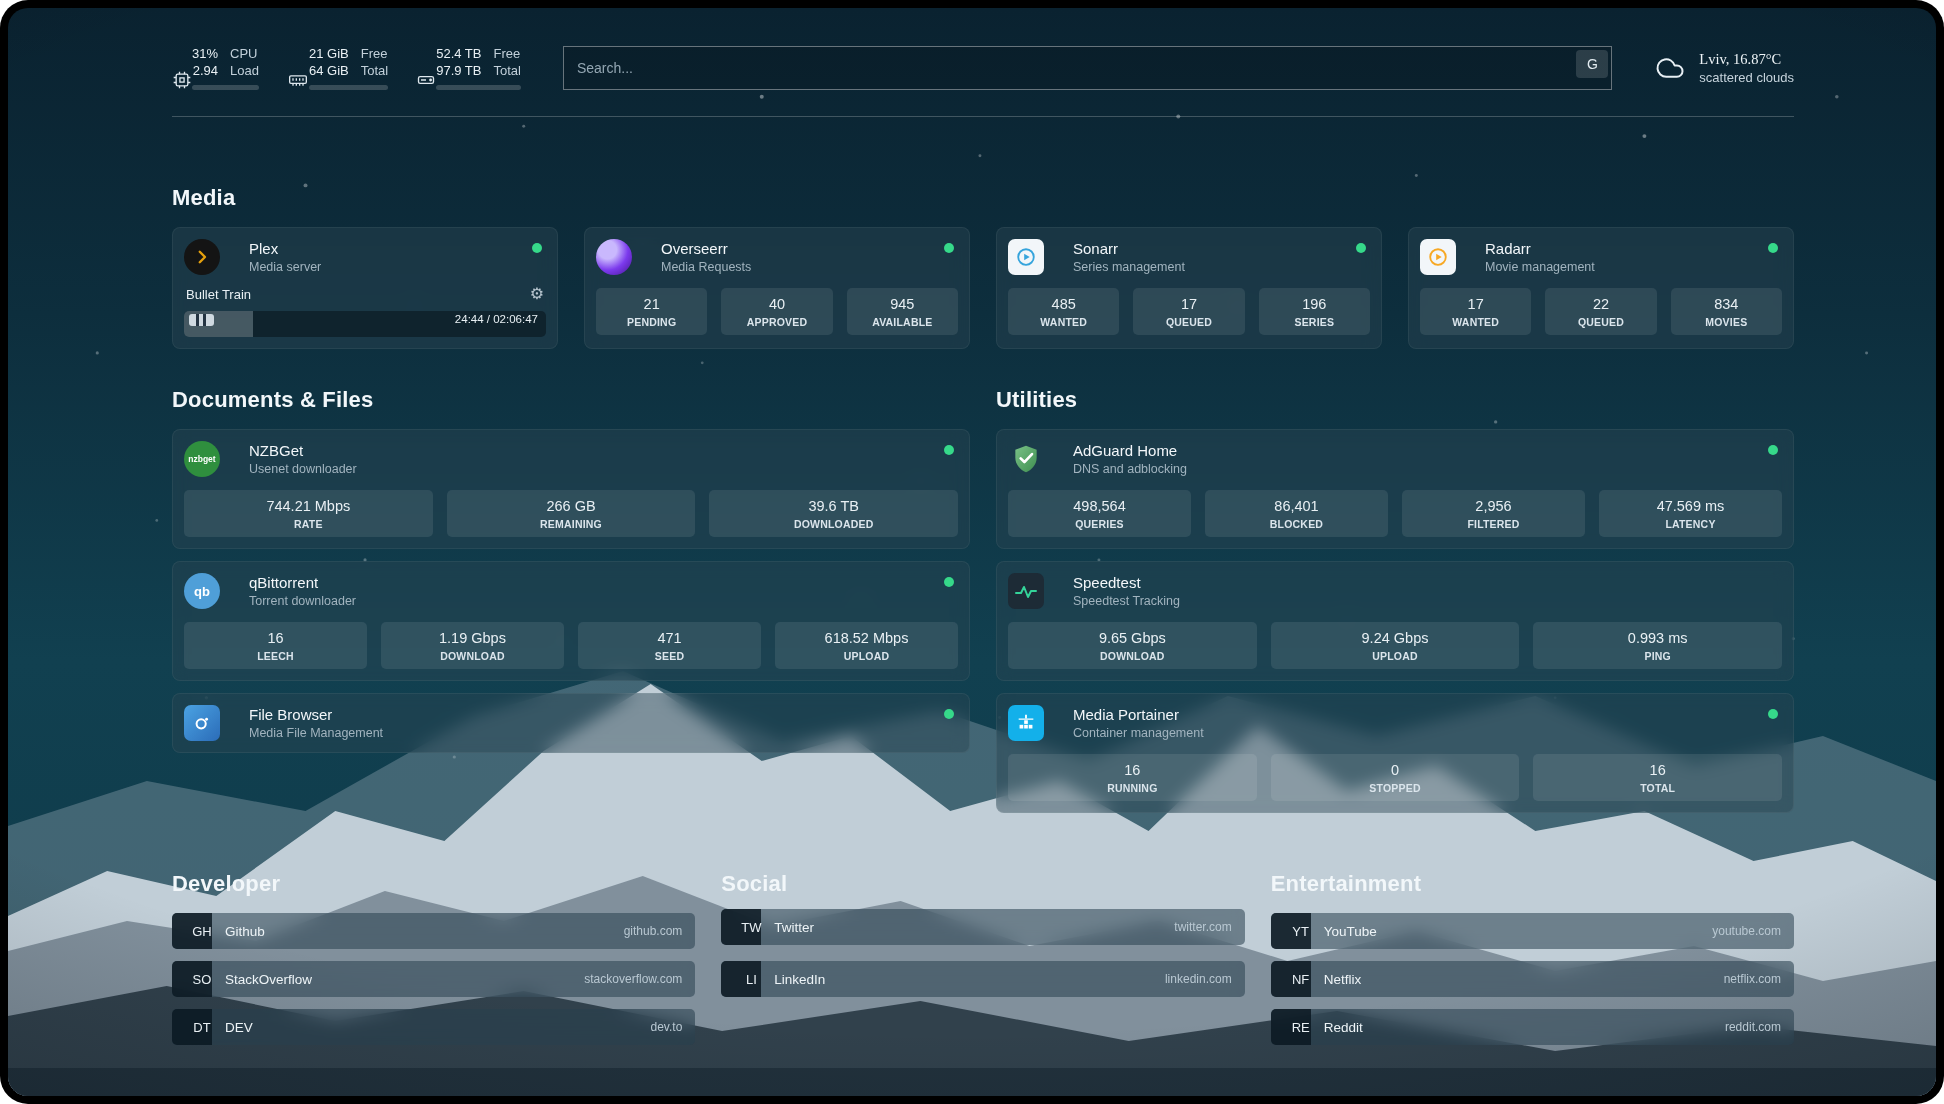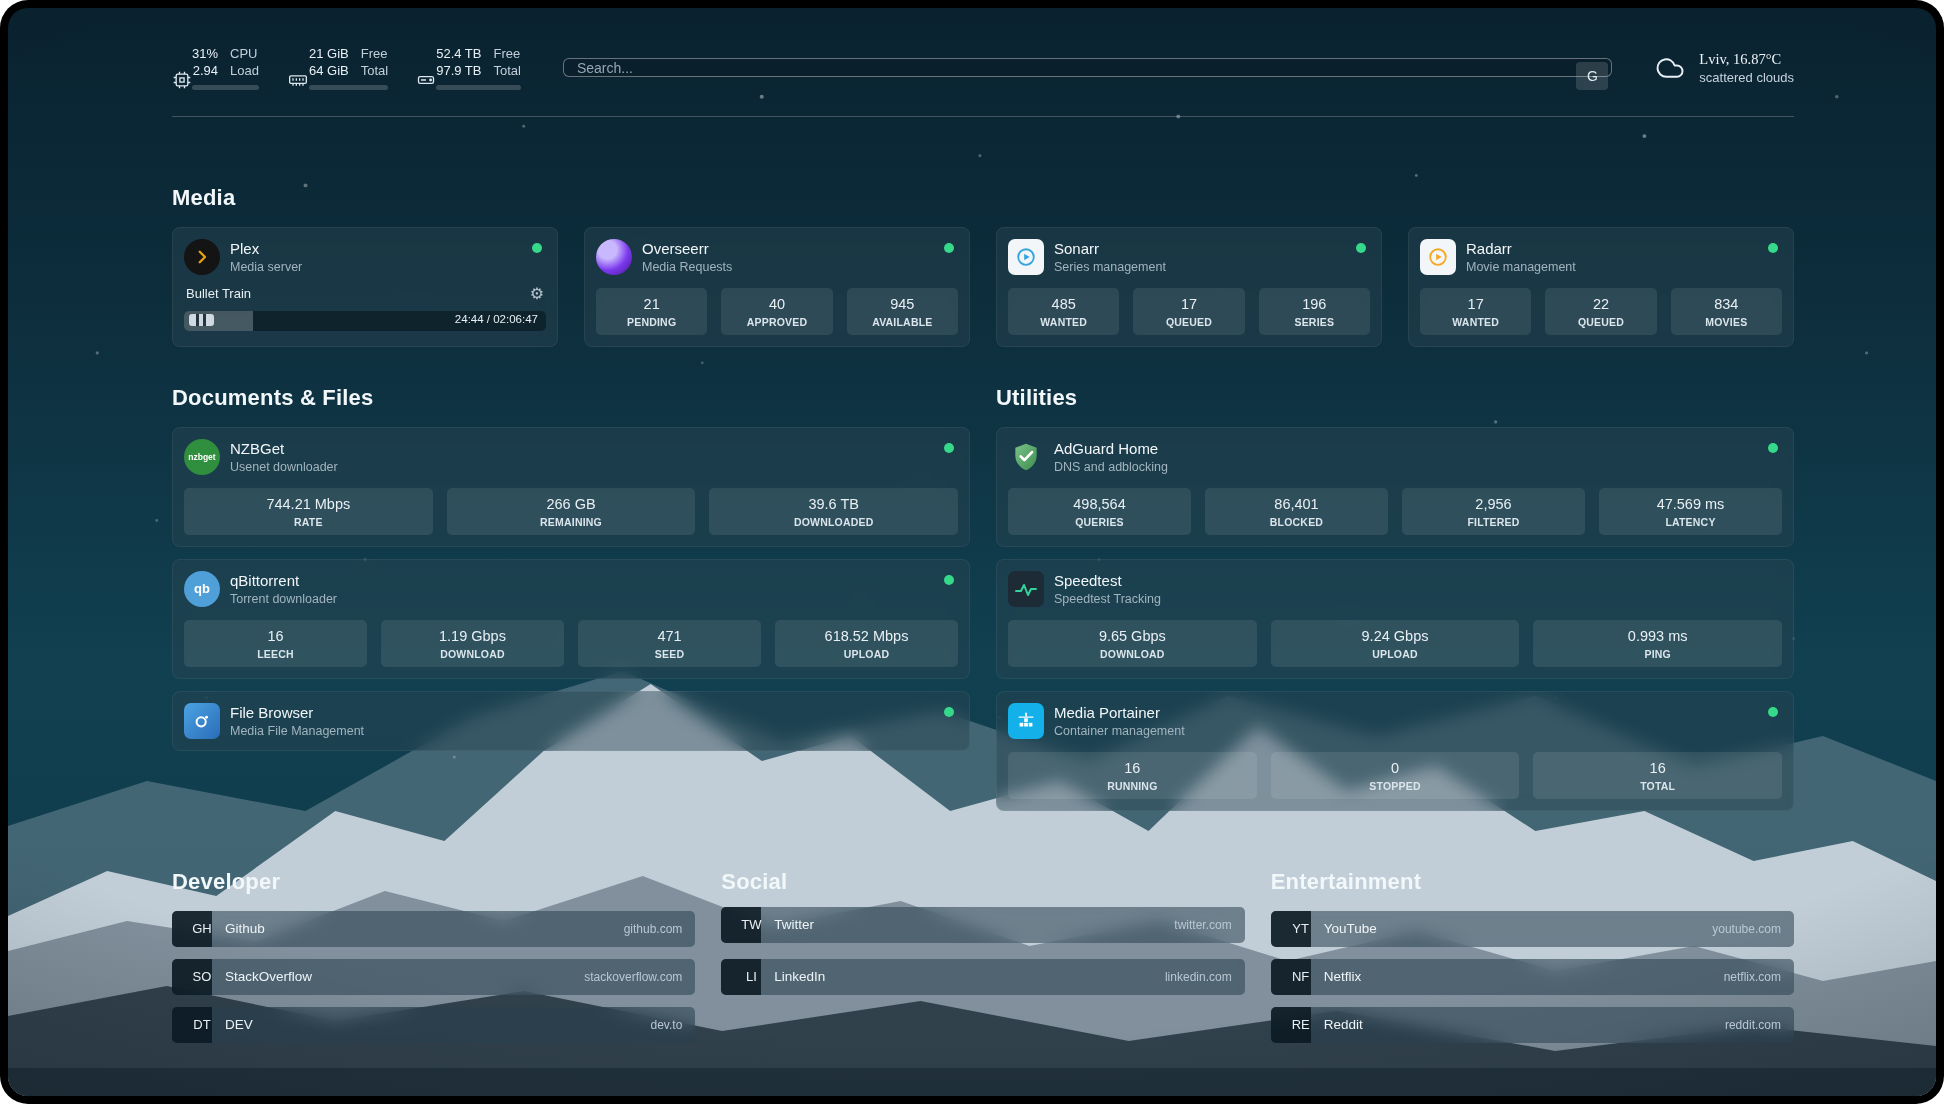--- a/index.html
+++ b/index.html
@@ -20,56 +20,56 @@
   .topbar { display:flex; align-items:center; padding:38px 0 26px 0; border-bottom:1px solid rgba(255,255,255,0.22); }
   .resource { display:flex; align-items:flex-end; margin-right:28px; }
   .res-icon { margin-top:5px; flex-shrink:0; }
   .res-grid { display:grid; grid-template-columns:auto auto; column-gap:12px; font-size:13px; line-height:1.3; }
   .res-val { color:#e9f0f4; text-align:right; }
   .res-lab { color:#c2d0da; }
   .res-bar { grid-column:1 / 3; height:5px; background:rgba(255,255,255,0.18); border-radius:3px; margin-top:5px; overflow:hidden; }
   .res-fill { height:100%; background:#92a7b4; border-radius:3px; }
 
   .search-wrap { flex:1; position:relative; margin:0 40px 0 14px; }
-  .search-input { width:100%; height:19px; background:rgba(8,22,32,0.35); border:1px solid rgba(255,255,255,0.38);
-                  border-radius:6px; color:#e9f0f4; padding:0 46px 0 13px; font-size:14px; font-family:"Liberation Sans",sans-serif; }
+  .search-input { width:100%; height:44px; background:rgba(8,22,32,0.35); border:1px solid rgba(255,255,255,0.38);
+                  border-radius:0; color:#e9f0f4; padding:0 46px 0 13px; font-size:14px; font-family:"Liberation Sans",sans-serif; }
   .search-input::placeholder { color:#94a7b3; }
   .search-btn { position:absolute; right:4px; top:4px; width:32px; height:28px; background:rgba(255,255,255,0.14);
                 border:none; border-radius:4px; color:#e3ecf1; font-size:14px; cursor:pointer; font-family:"Liberation Sans",sans-serif; }
 
   .weather { display:flex; align-items:center; gap:11px; }
   .weather-loc { font-size:14.5px; color:#eef4f7;font-family:Liberation Serif, serif; }
   .weather-cond { font-size:13px; color:#c6d3dc; margin-top:2px; }
 
   
   .section-title { font-size:22px; font-weight:700; color:#f2f7fa; letter-spacing:0.2px; }
   .media-section { margin-top:68px; }
   .cards-4 { display:grid; grid-template-columns:repeat(4,1fr); gap:26px; margin-top:16px; }
   .split { display:grid; grid-template-columns:1fr 1fr; gap:26px; margin-top:38px; align-items:start; }
   .col .card { margin-top:12px; }
   .col .card.first { margin-top:16px; }
 
   .card { position:relative; background:rgba(42,68,82,0.45); border:1px solid rgba(255,255,255,0.06);
           border-radius:8px; padding:11px; backdrop-filter:blur(8px); }
-  .card-head { display:flex; align-items:center; gap:10px; cursor:pointer; }
+  .card-head { display:flex; align-items:center; gap:29px; cursor:pointer; }
   .svc-icon { width:36px; height:36px; border-radius:7px; display:flex; align-items:center; justify-content:center; flex-shrink:0; overflow:hidden; }
   .svc-name { font-size:15px; color:#f3f7fa; font-weight:500; }
   .svc-desc { font-size:12.5px; color:#a2b4bf; margin-top:3px; }
   .status-dot { position:absolute; top:15px; right:15px; width:10px; height:10px; border-radius:50%; background:#36d98a; }
 
   .stats-row { display:flex; gap:14px; margin-top:13px; }
   .stat { flex:1; background:rgba(255,255,255,0.09); border-radius:5px; text-align:center; padding:8px 4px 7px; }
   .stat-value { font-size:14.5px; color:#e9f0f4; }
   .stat-label { font-size:10.5px; font-weight:700; color:#dbe5ec; margin-top:4px; letter-spacing:0.2px; }
 
   
   .np { margin-top:11px; }
   .np-head { display:flex; justify-content:space-between; align-items:center; font-size:13px; color:#e9f0f4; padding:0 2px; }
   .gear { font-size:16px; color:#b6c4ce; line-height:1; cursor:pointer; }
-  .np-bar { position:relative; margin-top:9px; height:20px; border-radius:5px; background:rgba(8,18,26,0.55); overflow:hidden; }
+  .np-bar { position:relative; margin-top:9px; height:26px; border-radius:5px; background:rgba(8,18,26,0.55); overflow:hidden; }
   .np-fill { position:absolute; left:0; top:0; bottom:0; background:rgba(185,202,213,0.32); }
   .np-pause { position:absolute; left:5px; top:3px; width:25px; height:12px; border-radius:3px;
               background:linear-gradient(90deg, transparent 0 7px, #243442 7px 10px, transparent 10px 14px, #243442 14px 17px, transparent 17px 25px), #cfd9e0; }
   .np-time { position:absolute; right:8px; top:2px; font-size:11.5px; color:#e9f0f4; }
 
   
   .svc-icon.plex { background:#141414; border-radius:50%; }
   .svc-icon.overseerr { border-radius:50%; background:radial-gradient(circle at 32% 30%, #c9b8fd 0 26%, #7c3aed 58%, #44148f 100%); }
   .svc-icon.sonarr, .svc-icon.radarr { background:#f2f6f9; }
   .svc-icon.nzbget { background:#2f8f3e; border-radius:50%; color:#fff; font-size:8.5px; font-weight:700; }

